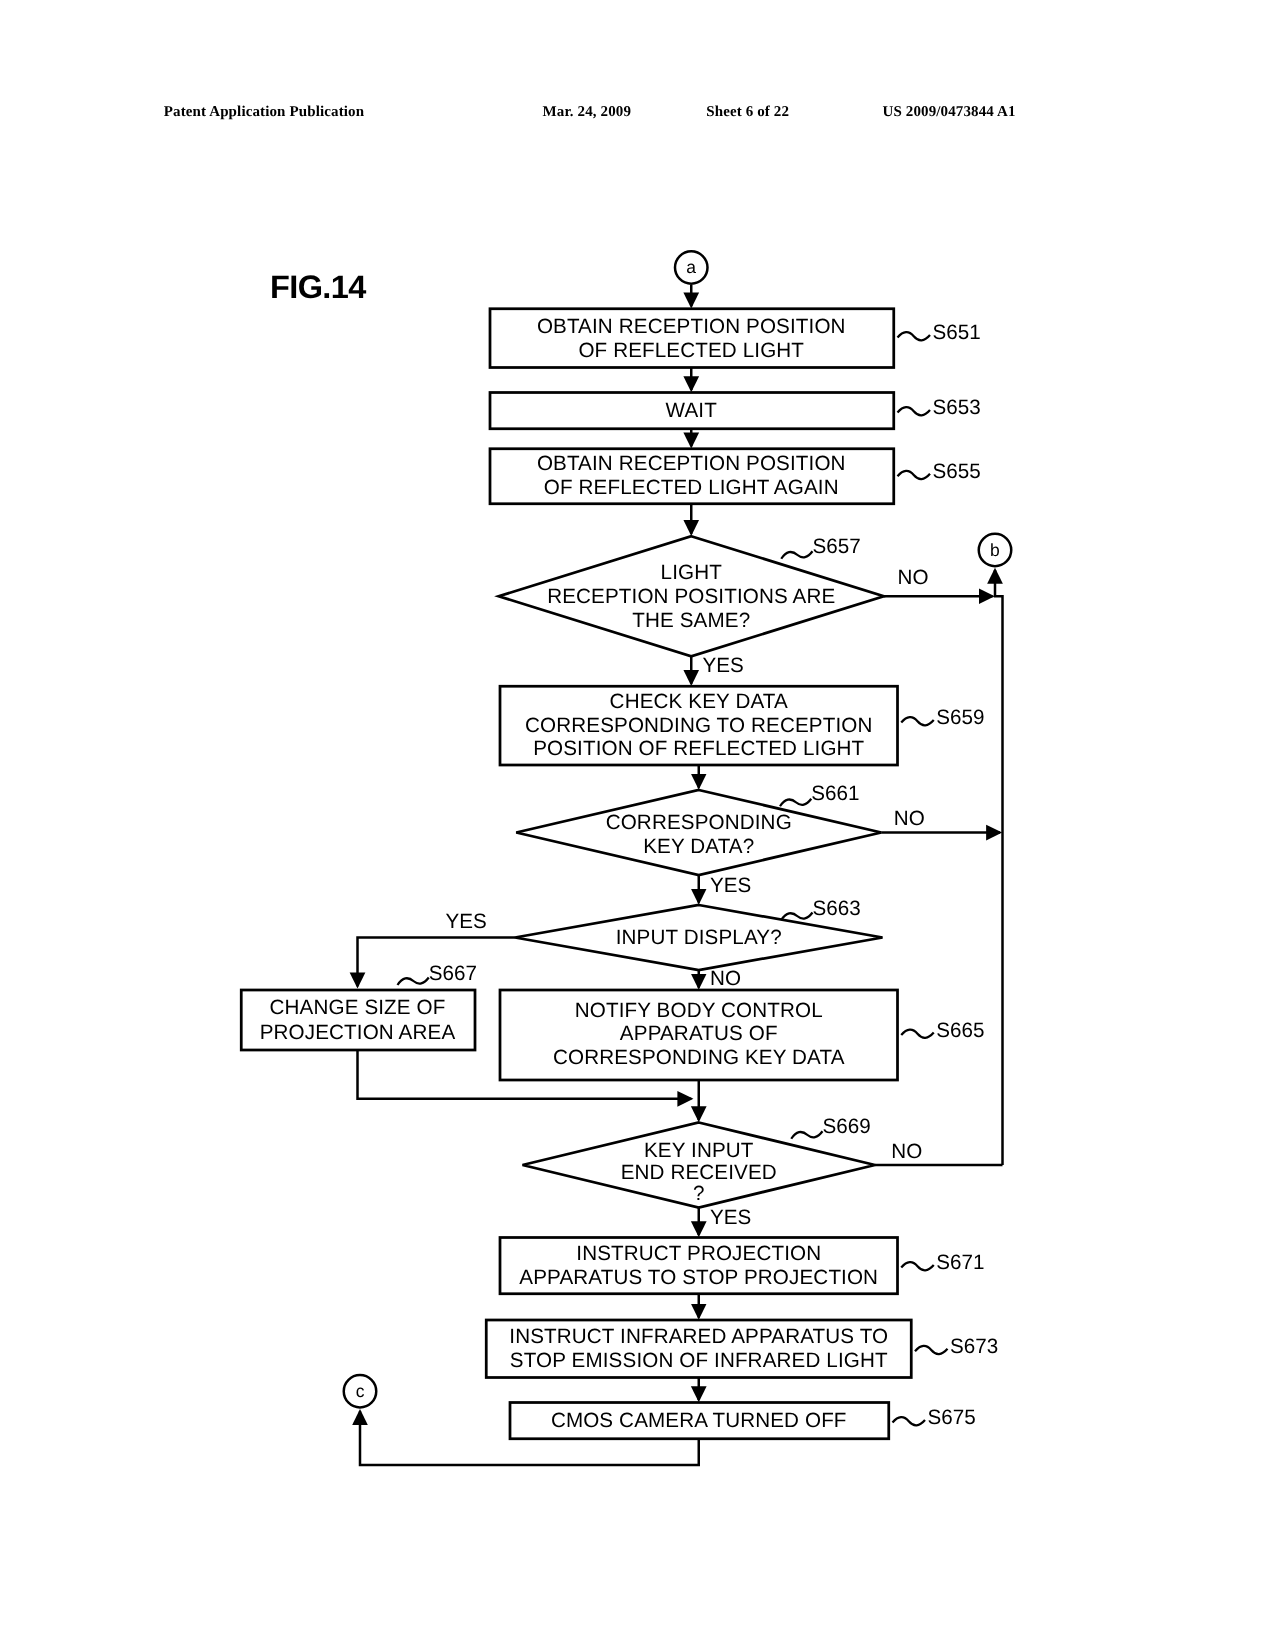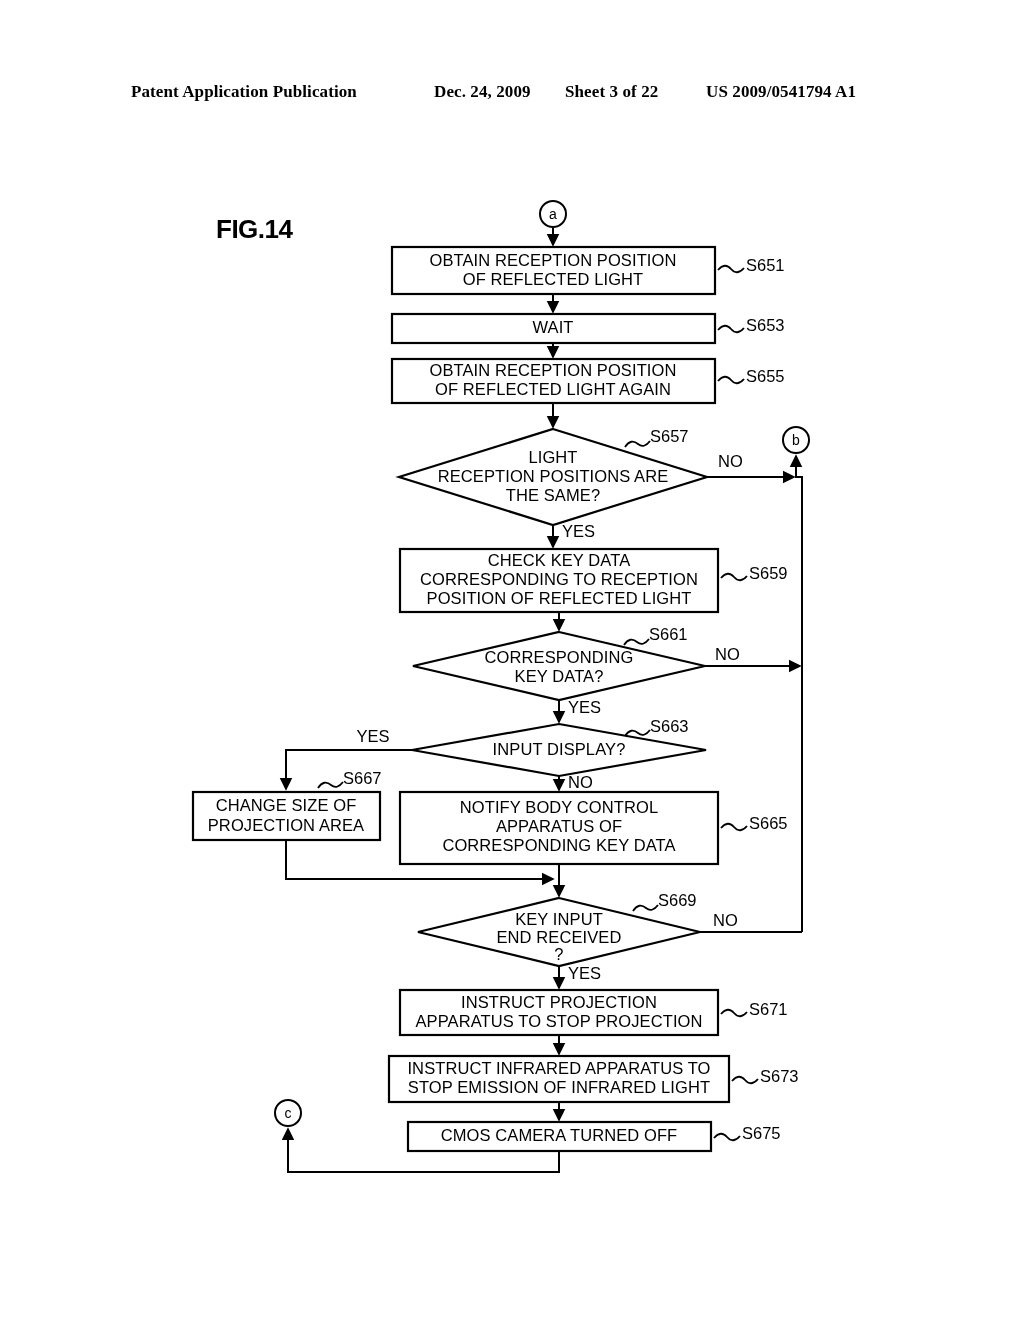--- a/index.html
+++ b/index.html
@@ -26,21 +26,21 @@
   #header {
     position: absolute;
     left: 0;
     top: 82px;
     width: 1024px;
     height: 26px;
     display: flex;
     align-items: baseline;
     font-family: "Liberation Serif", serif;
     font-weight: bold;
-    font-size: 17px;
+    font-size: 12px;
     letter-spacing: 0.1px;
     white-space: nowrap;
   }
   #header .h-pub   { position: absolute; left: 131px; }
   #header .h-date  { position: absolute; left: 434px; }
   #header .h-sheet { position: absolute; left: 565px; }
   #header .h-num   { position: absolute; left: 706px; }
 
   
   #fig-label {
@@ -106,23 +106,23 @@
     fill: none;
   }
 </style>
 </head>
 <body>
 
 <div id="page">
 
   <div id="header">
     <span class="h-pub">Patent Application Publication</span>
-    <span class="h-date">Dec. 24, 2009</span>
-    <span class="h-sheet">Sheet 3 of 22</span>
-    <span class="h-num">US 2009/0541794 A1</span>
+    <span class="h-date">Mar. 24, 2009</span>
+    <span class="h-sheet">Sheet 6 of 22</span>
+    <span class="h-num">US 2009/0473844 A1</span>
   </div>
 
   <div id="fig-label">FIG.14</div>
 
   <svg id="flow" viewBox="0 0 1024 1320">
     <defs>
       <marker id="arrow" viewBox="0 0 12 12" refX="9.5" refY="6" markerWidth="7" markerHeight="7" orient="auto-start-reverse">
         <path d="M 0 0.6 L 11 6 L 0 11.4 z" fill="#000"></path>
       </marker>
     </defs>

